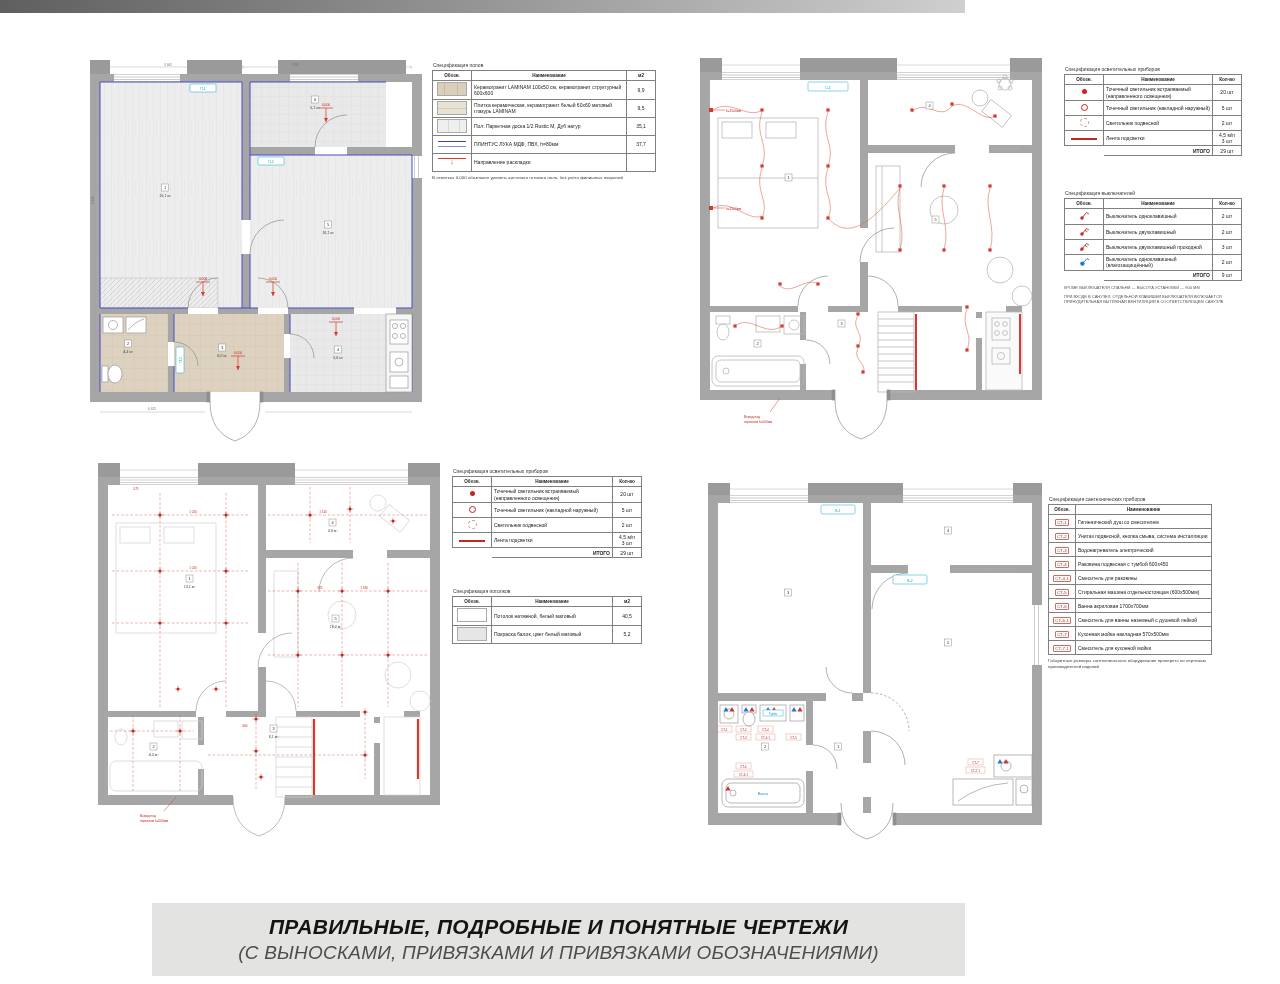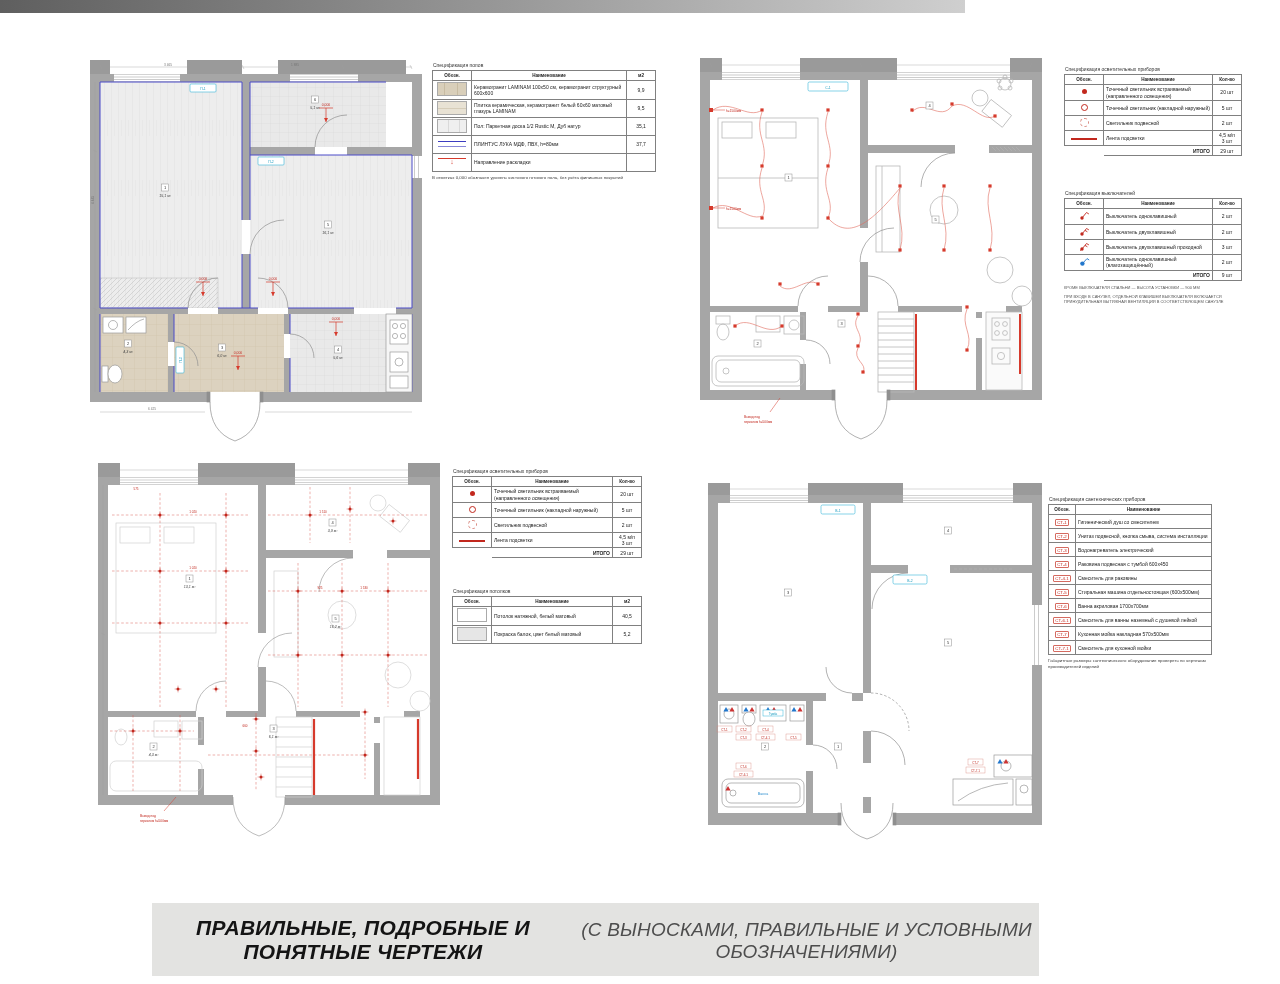--- a/index.html
+++ b/index.html
@@ -31,22 +31,22 @@
   .sw-skirt{border:none;height:4px;border-top:1px solid #3c3cc0;border-bottom:1px solid #8888d8;}
   .sw-thresh{border:none;border-top:1.4px solid #d63a2c;color:#d63a2c;font-size:7px;line-height:6px;height:9px;}
   .si{display:inline-block;}
   .si-dot{width:5px;height:5px;border-radius:50%;background:#c2281e;}
   .si-ring{width:5px;height:5px;border-radius:50%;border:1.2px solid #c2281e;}
   .si-dashc{width:7px;height:7px;border-radius:50%;border:1px dashed #d98a80;}
   .si-strip{width:26px;height:0;border-top:2px solid #c2281e;}
   
   .divider{position:absolute;left:0;top:857;width:965px;height:13px;
     background:linear-gradient(90deg,#5f5f5f,#9b9b9b 55%,#cfcfcf);}
-  .caption-box{position:absolute;left:152px;top:903px;width:887px;height:73px;background:#e3e3e1;
-    display:flex;flex-direction:row;align-items:center;justify-content:center;font-style:italic;text-align:center;}
+  .caption-box{position:absolute;left:152px;top:903px;width:813px;height:73px;background:#e3e3e1;
+    display:flex;flex-direction:column;align-items:center;justify-content:center;font-style:italic;text-align:center;}
   .caption-l1{font-size:21px;font-weight:bold;color:#141414;letter-spacing:0.3px;}
   .caption-l2{font-size:19px;font-weight:normal;color:#4d4d4d;margin-top:3px;letter-spacing:0.2px;}
   
   .rm-num{font-size:4px;fill:#333;text-anchor:middle;}
   .rm-area{font-size:3.6px;fill:#444;text-anchor:middle;font-style:italic;}
   .dim{font-size:3.2px;fill:#777;text-anchor:middle;}
   .rdim{font-size:3px;fill:#c2281e;text-anchor:middle;}
   .rlab{font-size:3.2px;fill:#c2281e;}
   .blab{font-size:3.6px;fill:#2288cc;text-anchor:middle;}
   .cylab{font-size:3.4px;fill:#1b9cc0;text-anchor:middle;}
@@ -1017,16 +1017,16 @@
             <td class="c1 nm">Смеситель для кухонной мойки</td>
           </tr>
         </tbody>
       </table>
       <div class="t-note">Габаритные размеры сантехнического оборудования проверять по чертежам производителей изделий</div>
     </div>
 
   <div class="divider"></div>
   <div class="caption-box">
     <div class="caption-l1">ПРАВИЛЬНЫЕ, ПОДРОБНЫЕ И ПОНЯТНЫЕ ЧЕРТЕЖИ</div>
-    <div class="caption-l2">(С ВЫНОСКАМИ, ПРАВИЛЬНЫЕ И УСЛОВНЫМИ ОБОЗНАЧЕНИЯМИ)</div>
+    <div class="caption-l2">(С ВЫНОСКАМИ, ПРИВЯЗКАМИ И ПРИВЯЗКАМИ ОБОЗНАЧЕНИЯМИ)</div>
   </div>
 
 </div>
 
 </body></html>

